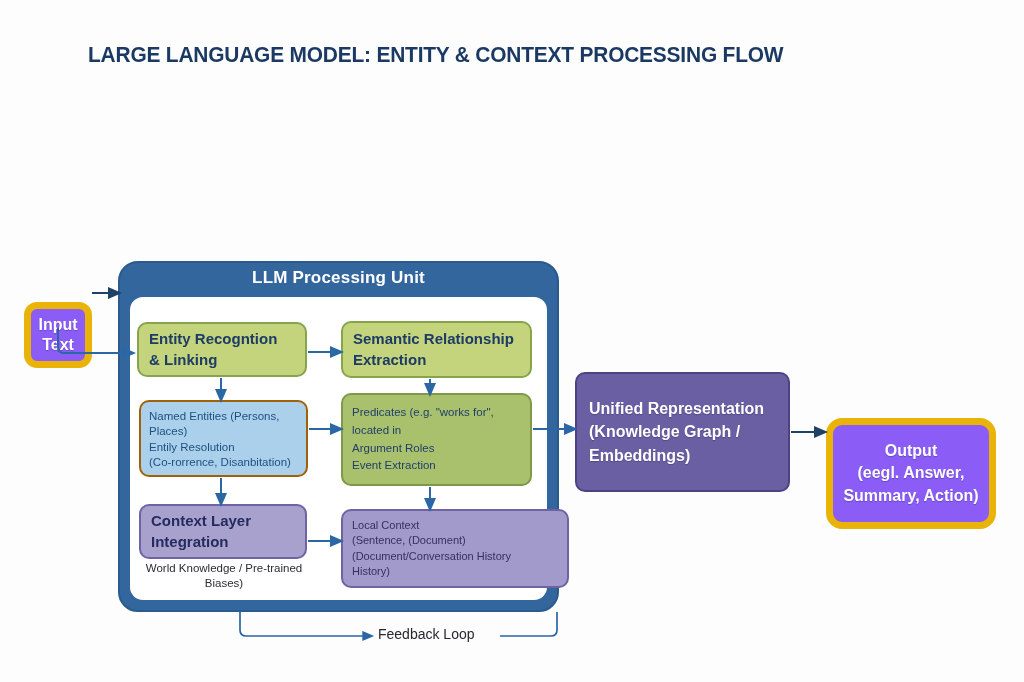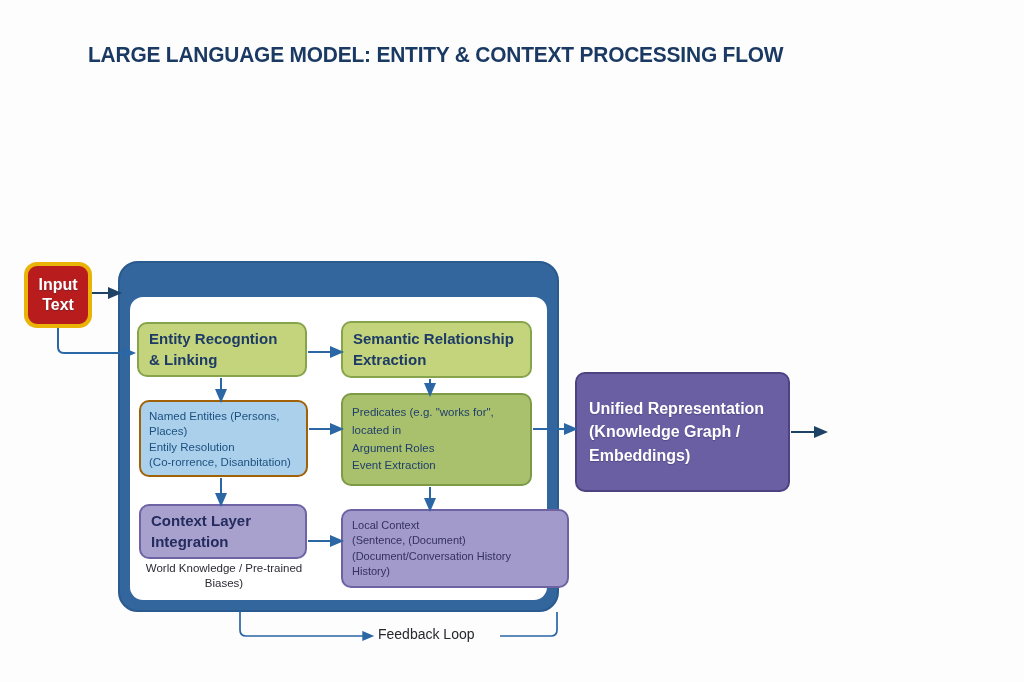--- a/index.html
+++ b/index.html
@@ -13,23 +13,23 @@
   .page-title{
     position:absolute;left:88px;top:42px;margin:0;
     font-size:22px;font-weight:800;letter-spacing:-0.2px;
     color:#1b3a63;transform:scaleX(0.95);transform-origin:left center;
     white-space:pre;
   }
   .node{position:absolute;box-sizing:border-box;white-space:pre-line;}
 
   
   .blue-node{
-    background:#b91c1c;border:4px solid #eab308;border-radius:13px;
+    background:#8b5cf6;border:7px solid #eab308;border-radius:13px;
     color:#ffffff;font-weight:700;display:flex;align-items:center;justify-content:center;
-    text-align:center;text-shadow:0 1px 1px rgba(20,50,90,.35);
+    text-align:center;text-shadow:0 1px 1px rgba(20,50,90,.35);margin-top:40px;
   }
   .input-node{left:24px;top:262px;width:68px;height:66px;font-size:16px;line-height:1.25;}
   .output-node{left:826px;top:378px;width:170px;height:111px;font-size:16px;line-height:1.4;border-radius:16px;}
 
   
   .llm-container{
     position:absolute;left:118px;top:261px;width:441px;height:351px;
     background:#33669c;border:2px solid #2a5a8e;border-radius:20px;box-sizing:border-box;
   }
   .llm-title{
@@ -93,20 +93,21 @@
 </style>
 </head>
 <body>
 
 <div class="canvas">
 
   <h1 class="page-title">LARGE LANGUAGE MODEL: ENTITY &amp; CONTEXT PROCESSING FLOW</h1>
 
   <div class="llm-container"></div>
   <div class="inner-panel"></div>
+  <div class="llm-title">LLM Processing Unit</div>
 
   <div class="node blue-node input-node">Input
 Text</div>
 
   <div class="node green-head entity-node">Entity Recogntion
 &amp; Linking</div>
   <div class="node green-head semantic-node">Semantic Relationship
 Extraction</div>
 
   <div class="node named-node">Named Entities (Persons,
@@ -123,20 +124,23 @@
   <div class="world-text">World Knowledge / Pre-trained
 Biases)</div>
   <div class="node local-node">Local Context
 (Sentence, (Document)
 (Document/Conversation History
 History)</div>
 
   <div class="node unified-node">Unified Representation
 (Knowledge Graph /
 Embeddings)</div>
+  <div class="node blue-node output-node">Output
+(eegl. Answer,
+Summary, Action)</div>
 
   <div class="feedback-label">Feedback Loop</div>
 
   <svg class="arrows" viewBox="0 0 1024 682" xmlns="http://www.w3.org/2000/svg">
     <defs>
       <marker id="ah-blue" markerWidth="8" markerHeight="8" refX="1" refY="3" orient="auto">
         <path d="M0,0 L7,3 L0,6 z" fill="#2b66a5"></path>
       </marker>
       <marker id="ah-navy" markerWidth="8" markerHeight="8" refX="1" refY="3" orient="auto">
         <path d="M0,0 L7,3 L0,6 z" fill="#1e4166"></path>

